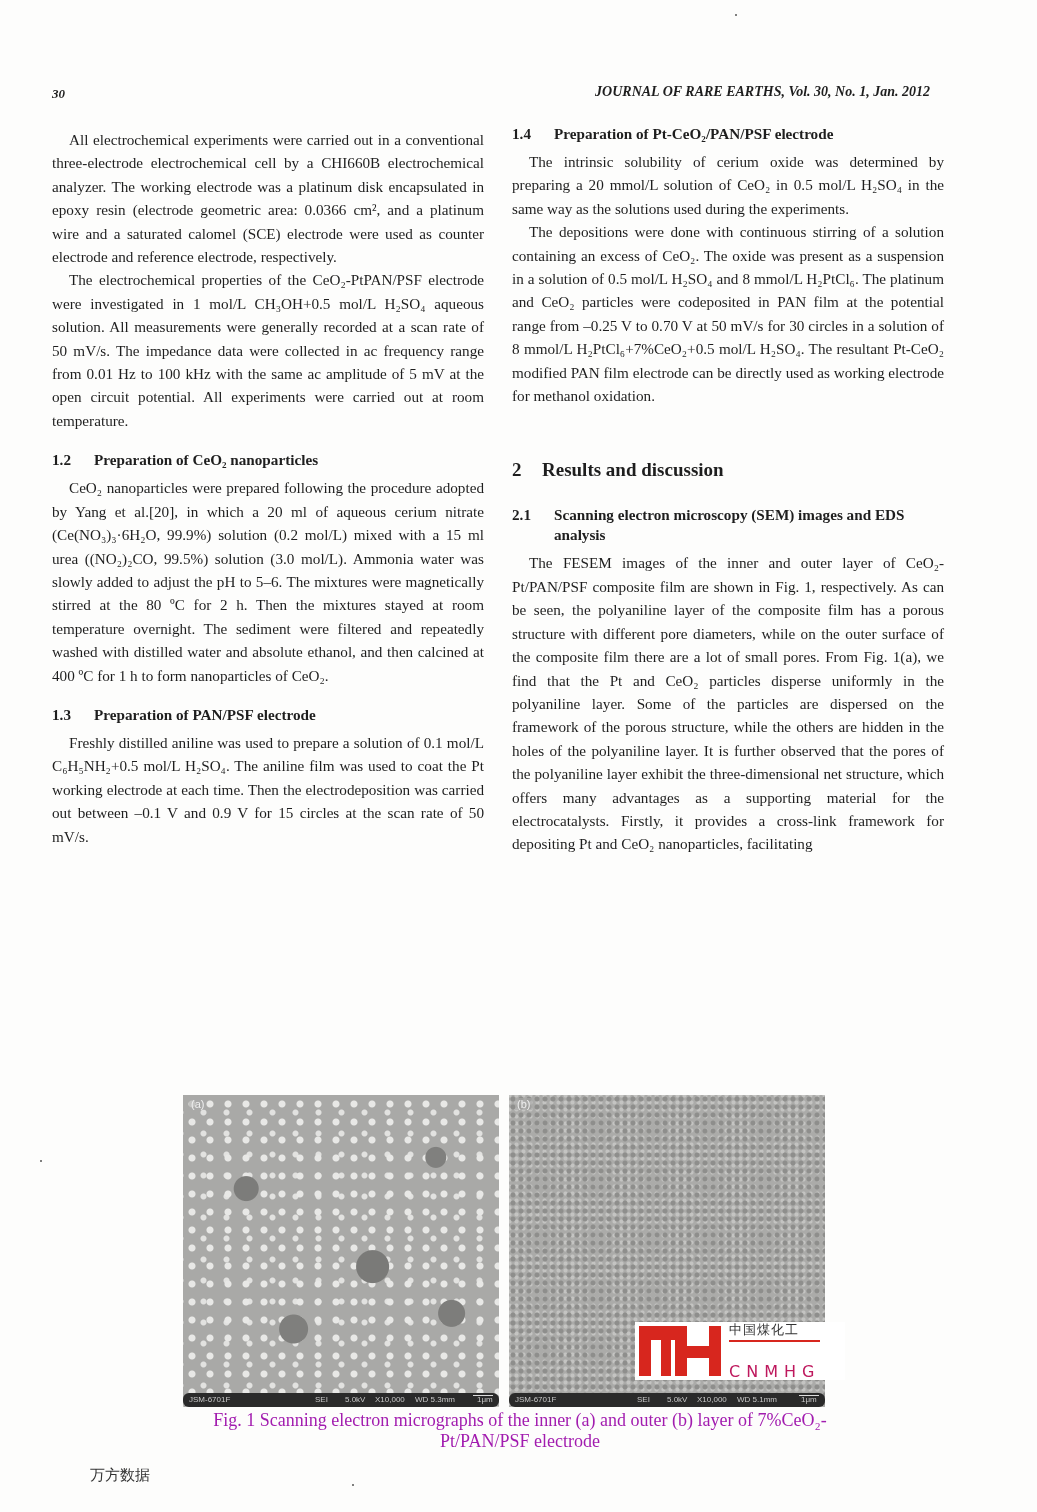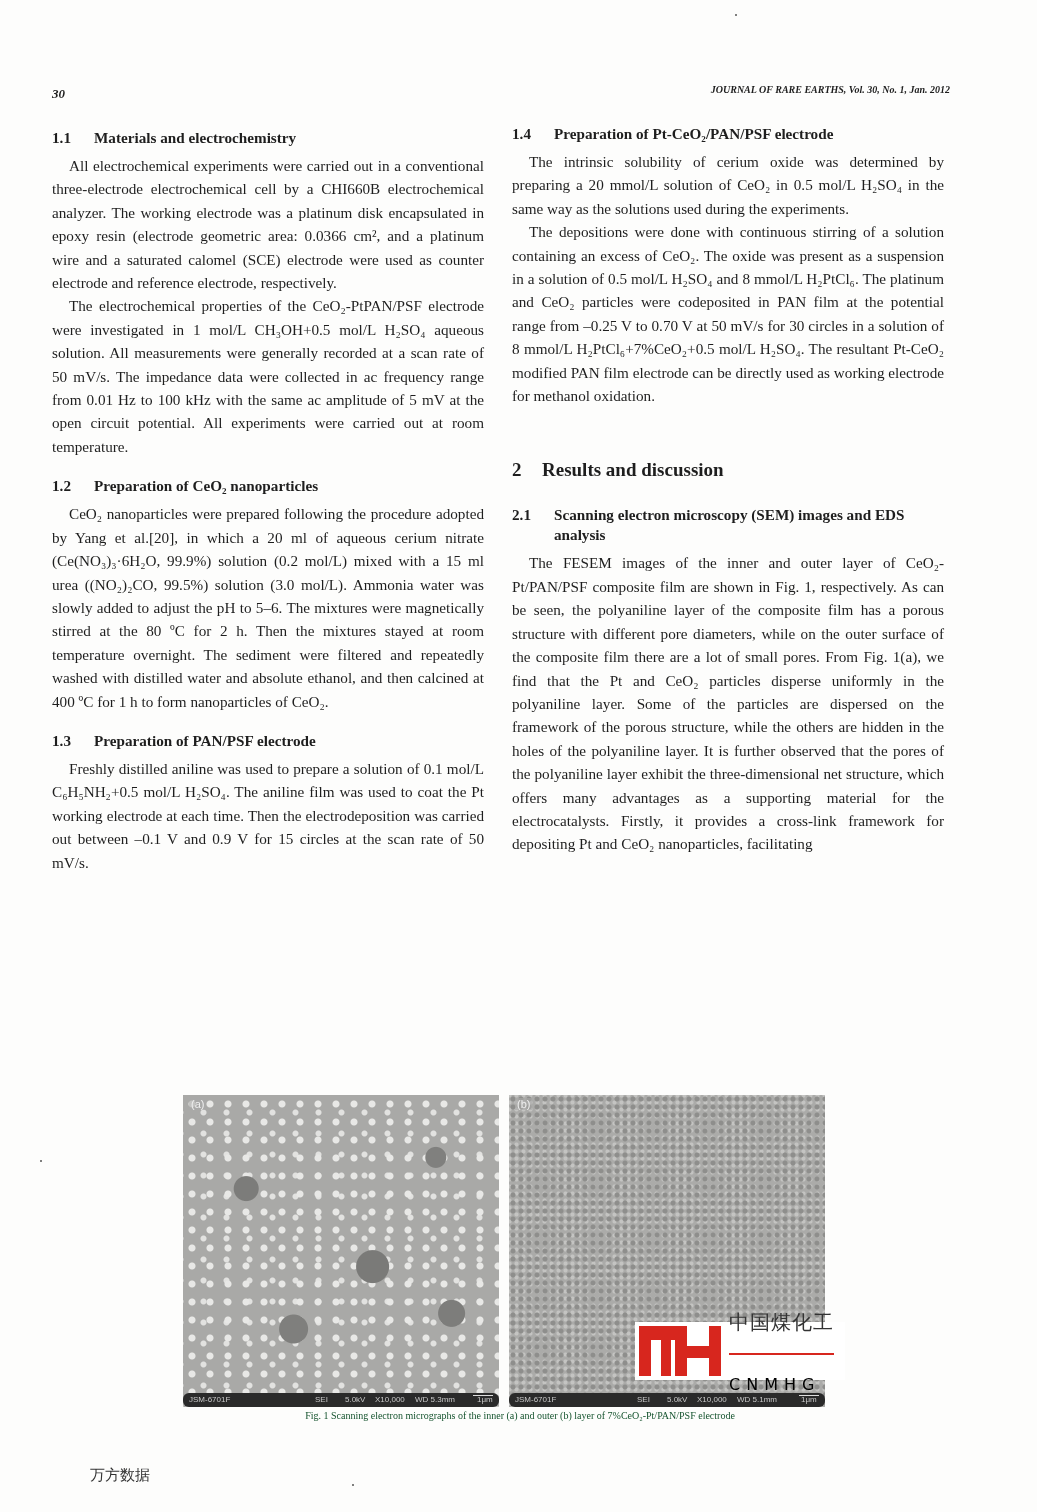--- a/index.html
+++ b/index.html
@@ -1,20 +1,20 @@
 <!DOCTYPE html>
 <html><head>
 <meta charset="utf-8">
 <style>
   html, body { margin:0; padding:0; }
   body { width:1037px; height:1512px; background:#fdfdfc; position:relative; overflow:hidden;
          font-family:"Liberation Serif", "DejaVu Serif", serif; color:#1e1e1e; }
   .abs { position:absolute; }
   .page-num { left:52px; top:86px; font-size:13px; font-weight:bold; font-style:italic; }
-  .running-head { left:560px; top:84px; width:390px; text-align:right; font-size:10px; font-weight:bold; font-style:italic; }
+  .running-head { left:540px; top:84px; width:390px; text-align:right; font-size:14px; font-weight:bold; font-style:italic; }
   .col { position:absolute; width:432px; }
   .col-left { left:52px; top:128px; }
   .col-right { left:512px; top:124px; width:432px; }
   h3 { margin:0 0 6px 0; font-size:15.2px; font-weight:bold; line-height:20px; display:flex; }
   h3 .num { display:inline-block; width:42px; flex:0 0 42px; }
   h3 .txt { flex:1; }
   h2 { margin:0 0 8px 0; font-size:19px; font-weight:bold; line-height:26px; display:flex; }
   h2 .num { display:inline-block; width:30px; flex:0 0 30px; }
   p { margin:0; font-size:15.2px; line-height:23.4px; text-align:justify; text-indent:17px; }
   .gap-s { height:14px; }
@@ -32,41 +32,37 @@
       #a9a9a7; }
   .sem-b { left:326px; background:
       radial-gradient(circle, #8e8e8c 0 2px, transparent 3px) 0 0/8px 8px,
       radial-gradient(circle, #c4c4c2 0 1.5px, transparent 2.5px) 4px 4px/7px 7px,
       #ababa9; }
   .sem-label { position:absolute; left:6px; top:3px; font-family:"Liberation Sans", sans-serif; font-size:11px; color:#efefef; background:rgba(170,170,168,0.6); padding:0 2px; }
   .sem-bar { position:absolute; left:0; bottom:0; width:100%; height:14px; background:#2a2a2a; color:#c8c8c8;
              font-family:"Liberation Sans", sans-serif; font-size:8px; line-height:14px;border-radius:6px; }
   .sem-bar span { position:absolute; top:0; }
   .scale-line { position:absolute; right:6px; top:2px; width:20px; height:1px; background:#ddd; }
-  .caption { position:absolute; left:180px; top:1410px; width:680px; text-align:center; font-size:10px; color:#14532d; }
+  .caption { position:absolute; left:180px; top:1410px; width:680px; text-align:center; font-size:18px; color:#a21caf; }
   .logo { position:absolute; left:635px; top:1322px; width:210px; height:58px; background:#fff; display:flex; align-items:center; }
   .logo-mark { width:82px; height:50px; position:relative; margin-left:4px; }
   .logo-mark div { position:absolute; background:#d7261e; }
   .logo-text { margin-left:8px; display:flex; flex-direction:column; }
-  .logo-cn { font-family:"DejaVu Sans", sans-serif; font-size:20px; color:#333; letter-spacing:1px; border-bottom:2px solid #d7261e; padding-bottom:17px; }
-  .logo-en { font-family:"DejaVu Sans", sans-serif; font-size:16px; color:#000000; letter-spacing:6px; margin-top:20px; }
+  .logo-cn { font-family:"DejaVu Sans", sans-serif; font-size:13px; color:#333; letter-spacing:1px; border-bottom:2px solid #d7261e; padding-bottom:1px; }
+  .logo-en { font-family:"DejaVu Sans", sans-serif; font-size:16px; color:#be185d; letter-spacing:6px; margin-top:20px; }
   .footer { left:90px; top:1466px; font-family:"DejaVu Sans", sans-serif; font-size:15px; color:#333; }
   .speck { width:2px; height:2px; background:#555; border-radius:1px; }
 </style>
 </head>
 <body>
 
 <div class="abs page-num">30</div>
 <div class="abs running-head">JOURNAL OF RARE EARTHS, Vol. 30, No. 1, Jan. 2012</div>
 
 <div class="col col-left">
-  <h3>
-    <span class="num">1.1</span>
-    <span class="txt">Materials and electrochemistry</span>
-  </h3>
   <p>All electrochemical experiments were carried out in a conventional three-electrode electrochemical cell by a CHI660B electrochemical analyzer. The working electrode was a platinum disk encapsulated in epoxy resin (electrode geometric area: 0.0366 cm², and a platinum wire and a saturated calomel (SCE) electrode were used as counter electrode and reference electrode, respectively.</p>
   <p>The electrochemical properties of the CeO₂-PtPAN/PSF electrode were investigated in 1 mol/L CH₃OH+0.5 mol/L H₂SO₄ aqueous solution. All measurements were generally recorded at a scan rate of 50 mV/s. The impedance data were collected in ac frequency range from 0.01 Hz to 100 kHz with the same ac amplitude of 5 mV at the open circuit potential. All experiments were carried out at room temperature.</p>
   <div class="gap-m"></div>
   <h3>
     <span class="num">1.2</span>
     <span class="txt">Preparation of CeO₂ nanoparticles</span>
   </h3>
   <p>CeO₂ nanoparticles were prepared following the procedure adopted by Yang et al.[20], in which a 20 ml of aqueous cerium nitrate (Ce(NO₃)₃·6H₂O, 99.9%) solution (0.2 mol/L) mixed with a 15 ml urea ((NO₂)₂CO, 99.5%) solution (3.0 mol/L). Ammonia water was slowly added to adjust the pH to 5–6. The mixtures were magnetically stirred at the 80 ºC for 2 h. Then the mixtures stayed at room temperature overnight. The sediment were filtered and repeatedly washed with distilled water and absolute ethanol, and then calcined at 400 ºC for 1 h to form nanoparticles of CeO₂.</p>
   <div class="gap-m"></div>
   <h3>

